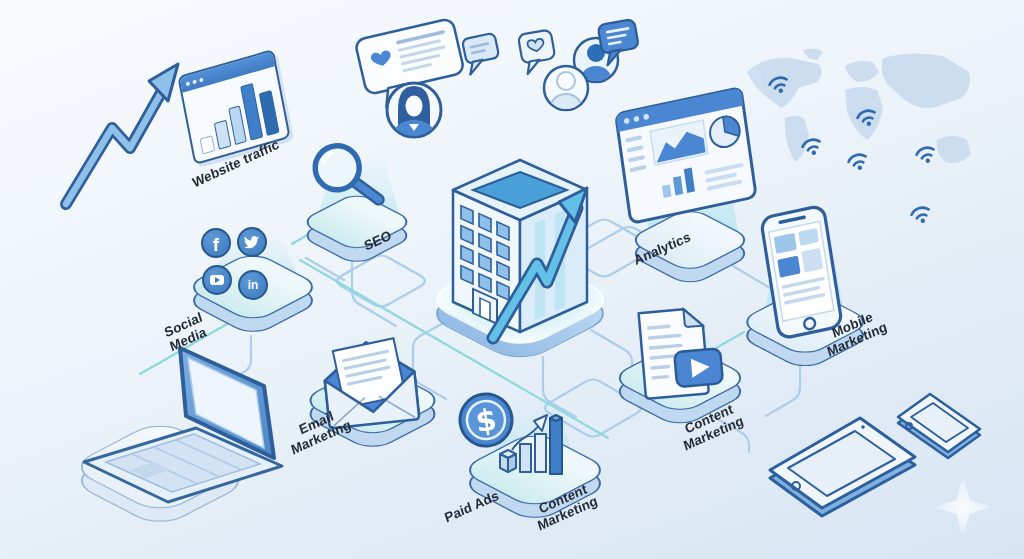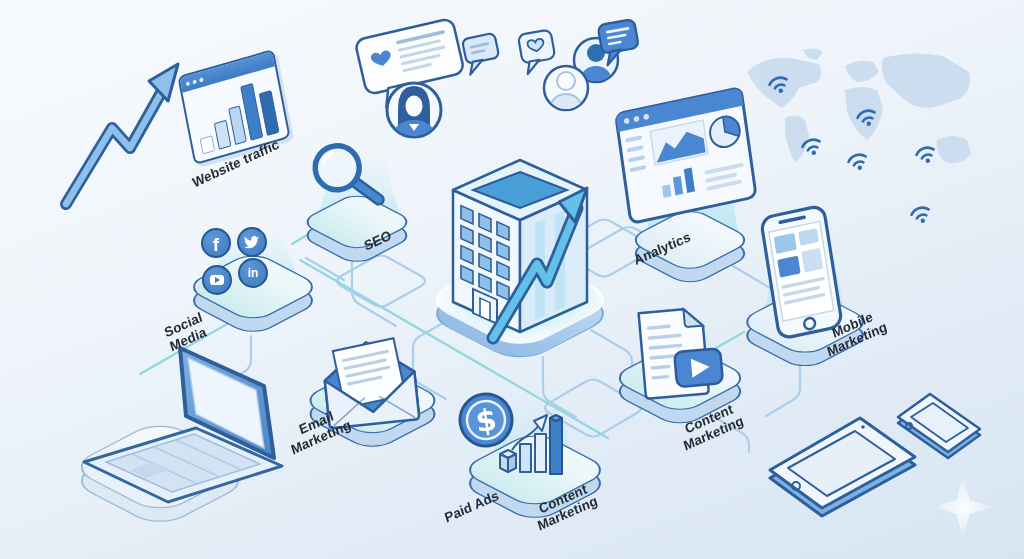--- a/index.html
+++ b/index.html
@@ -362,21 +362,21 @@
         <span class="fbg">f</span>
       </div>
     <div class="scir" style="left:42px;top:5px;">
       <svg width="16" height="13" viewBox="0 0 16 13">
           <path fill="#fff" d="M15 1.6c-.55.25-1.15.4-1.77.48A3.1 3.1 0 0 0 14.6.37c-.6.36-1.27.62-1.98.76A3.08 3.08 0 0 0 7.3 3.9c0 .24.03.48.08.7A8.75 8.75 0 0 1 1.04.67a3.07 3.07 0 0 0 .95 4.1c-.5-.02-.97-.15-1.39-.38v.04c0 1.49 1.06 2.73 2.47 3.01a3.1 3.1 0 0 1-1.39.05 3.08 3.08 0 0 0 2.88 2.14A6.17 6.17 0 0 1 0 10.9a8.7 8.7 0 0 0 4.72 1.38c5.66 0 8.76-4.69 8.76-8.76v-.4c.6-.43 1.12-.97 1.52-1.58z"></path>
         </svg>
     </div>
     <div class="scir" style="left:7px;top:43px;">
         <span class="ytg"></span>
       </div>
-    <div class="scir" style="left:43px;top:36px;">
+    <div class="scir" style="left:43px;top:48px;">
         <span class="ing">in</span>
       </div>
   </div>
 
   <svg class="icon-abs" style="left:760px;top:205px;transform:rotate(-12deg) skewX(-3deg);" width="95" height="140" viewBox="0 0 95 140">
     <rect x="10" y="5" width="64" height="122" rx="12" fill="#f4f9fe" stroke="#2e5f9b" stroke-width="3.2"></rect>
     <rect x="27" y="11" width="28" height="3.5" rx="1.75" fill="#2e5f9b"></rect>
     <rect x="16" y="20" width="52" height="90" fill="#ffffff" stroke="#c5d8ec" stroke-width="1.5"></rect>
     <rect x="20" y="26" width="21" height="17" rx="2" fill="#9cc6ea"></rect>
     <rect x="45" y="26" width="19" height="14" rx="2" fill="#bcd9f2"></rect>

